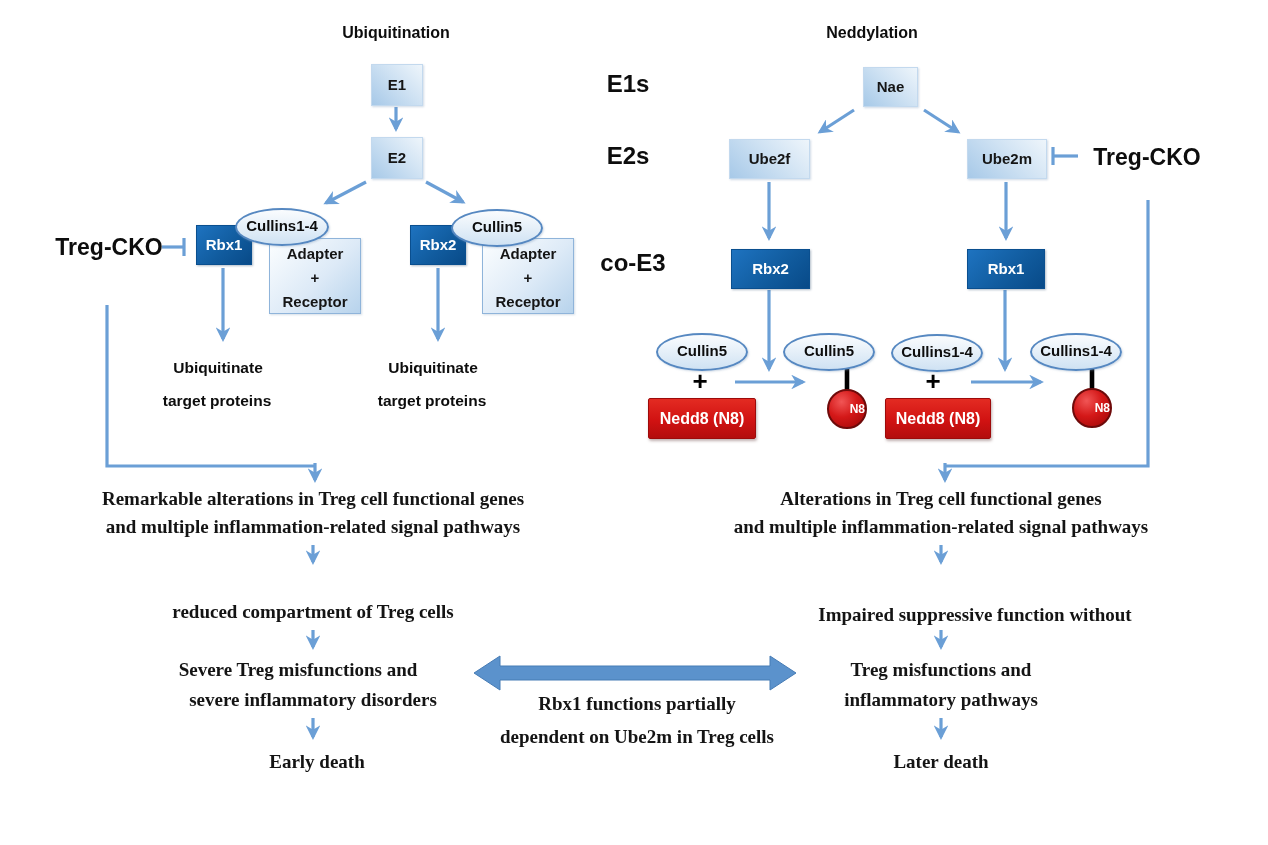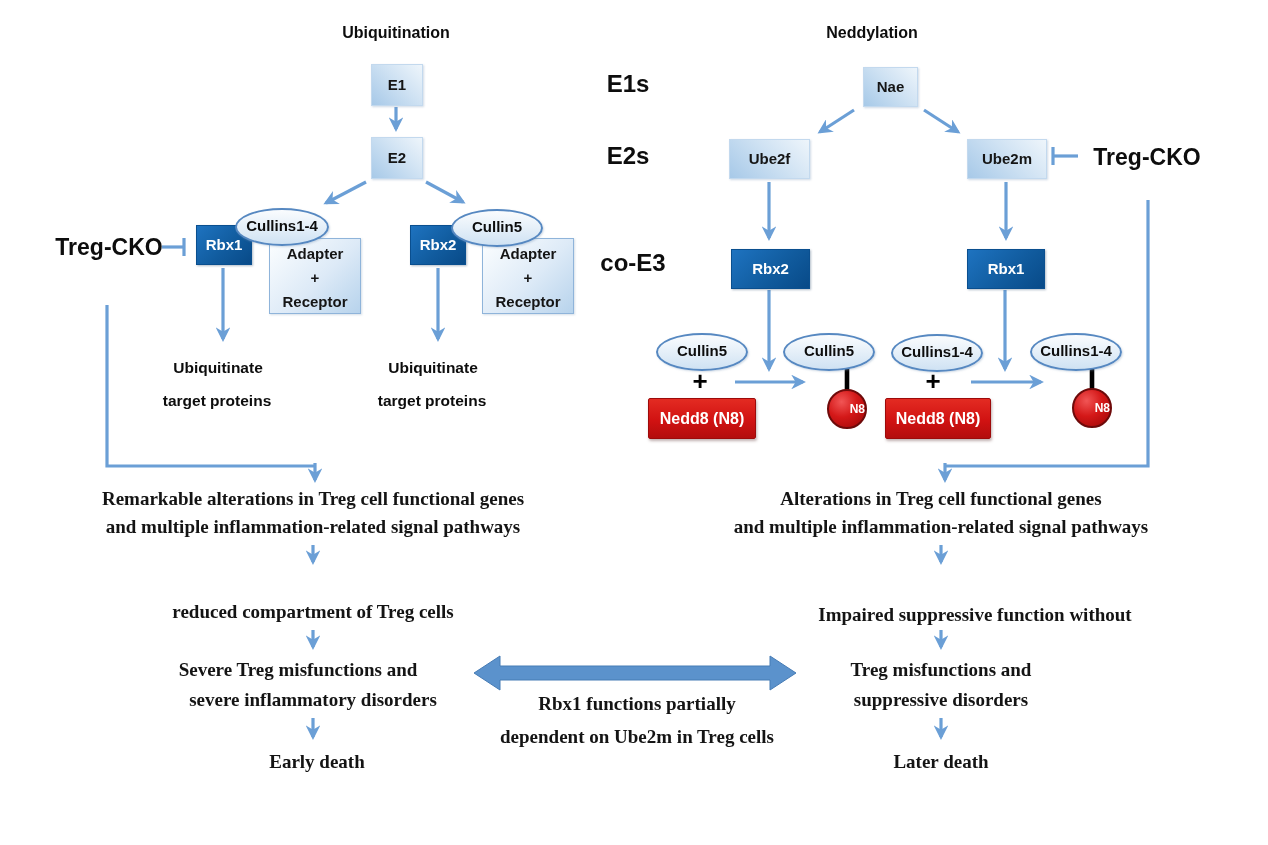--- a/index.html
+++ b/index.html
@@ -171,19 +171,19 @@
   <div class="abs cx flowline" style="left:313px;top:516px;">and multiple inflammation-related signal pathways</div>
   <div class="abs cx flowline" style="left:313px;top:601px;">reduced compartment of Treg cells</div>
   <div class="abs cx flowline" style="left:298px;top:659px;">Severe Treg misfunctions and</div>
   <div class="abs cx flowline" style="left:313px;top:689px;">severe inflammatory disorders</div>
   <div class="abs cx flowline" style="left:317px;top:751px;">Early death</div>
 
   <div class="abs cx flowline" style="left:941px;top:488px;">Alterations in Treg cell functional genes</div>
   <div class="abs cx flowline" style="left:941px;top:516px;">and multiple inflammation-related signal pathways</div>
   <div class="abs cx flowline" style="left:975px;top:573px;margin-top:31px;">Impaired suppressive function without</div>
   <div class="abs cx flowline" style="left:941px;top:659px;">Treg misfunctions and</div>
-  <div class="abs cx flowline" style="left:941px;top:689px;">suppressive disorders</div>
+  <div class="abs cx flowline" style="left:941px;top:689px;">inflammatory pathways</div>
   <div class="abs cx flowline" style="left:941px;top:751px;">Later death</div>
 
   <div class="abs cx flowline" style="left:637px;top:693px;">Rbx1 functions partially</div>
   <div class="abs cx flowline" style="left:637px;top:726px;">dependent on Ube2m in Treg cells</div>
 
 </div>
 
 </body></html>

